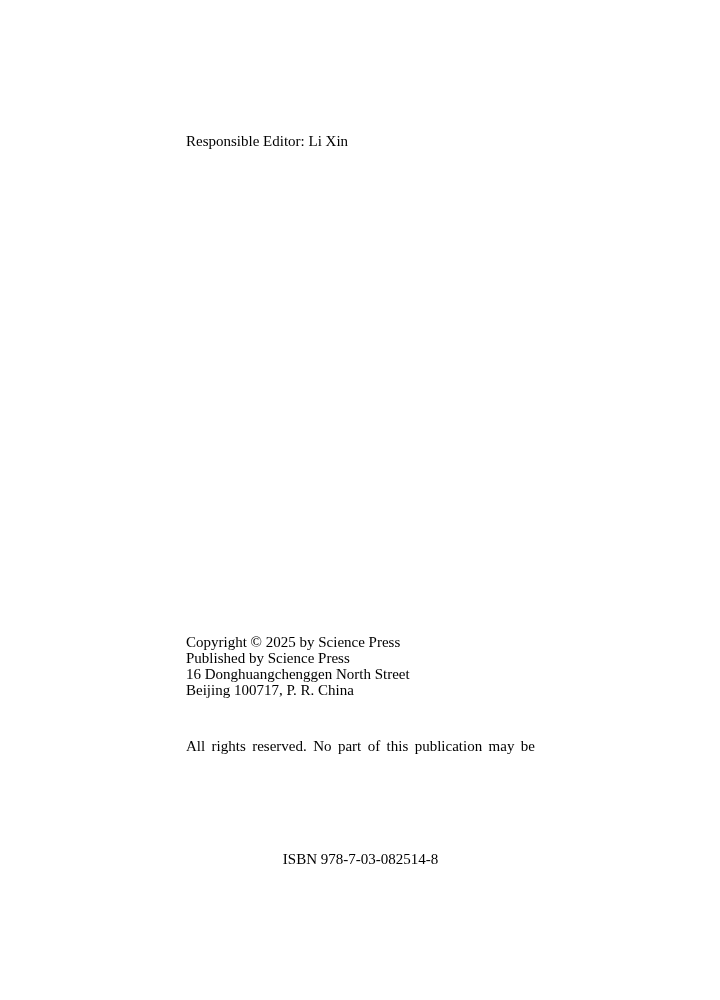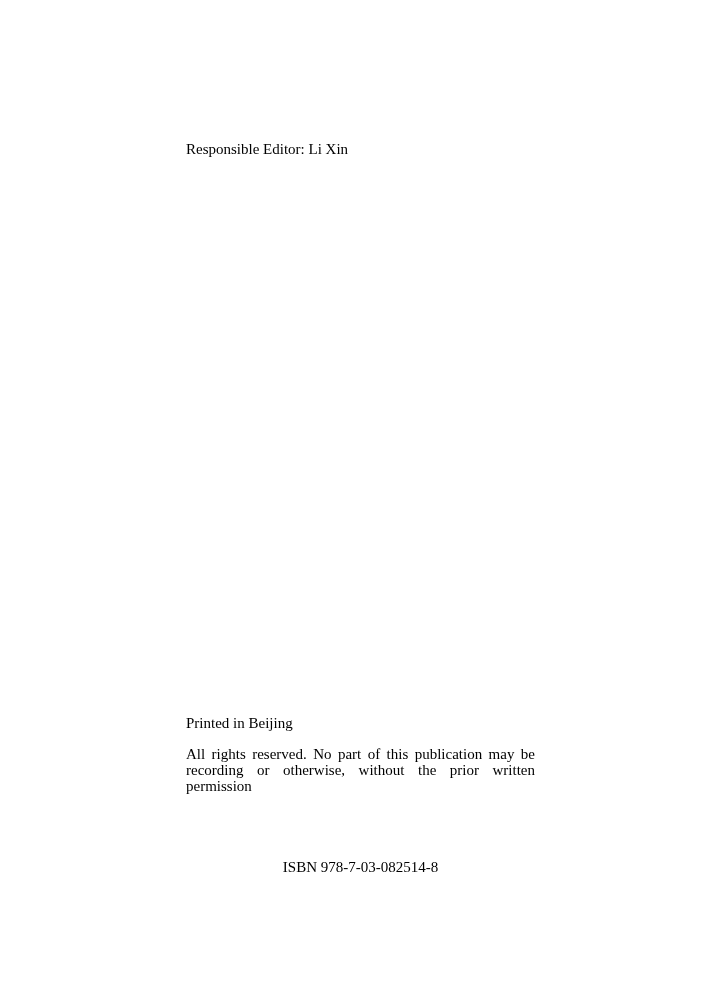--- a/index.html
+++ b/index.html
@@ -16,21 +16,20 @@
     font-family: "Liberation Serif", "DejaVu Serif", serif;
     overflow: hidden;
   }
   .col {
     position: absolute;
     left: 186px;
     width: 349px;
     font-size: 15px;
     line-height: 16px;
     color: #000000;
-    margin-top: 8px;
   }
   .editor-line   { top: 133px; }
   .pub-block     { top: 634px; }
   .printed-line  { top: 707px; }
   .rights-block  { top: 738px; }
   .isbn-line     { top: 851px; text-align: center; }
 
   .pub-block .line { white-space: nowrap; }
 
   .rights-block .jline {
@@ -42,23 +41,27 @@
     text-align-last: left;
   }
 </style>
 </head>
 <body>
 
 <div class="page">
 
   <div class="col editor-line">Responsible Editor: Li Xin</div>
 
+  <div class="col pub-block">
+    <div class="line">Copyright © 2025 by Science Press</div>
+    <div class="line">Published by Science Press</div>
+    <div class="line">16 Donghuangchenggen North Street</div>
+    <div class="line">Beijing 100717, P. R. China</div>
+  </div>
 
-  <div class="col printed-line">Printed in Beijing</div>
 
   <div class="col rights-block">
     <div class="jline">All rights reserved. No part of this publication may be</div>
-    <div class="jline">recording or otherwise, without the prior written permission</div>
   </div>
 
   <div class="col isbn-line">ISBN 978-7-03-082514-8</div>
 
 </div>
 
 </body></html>

